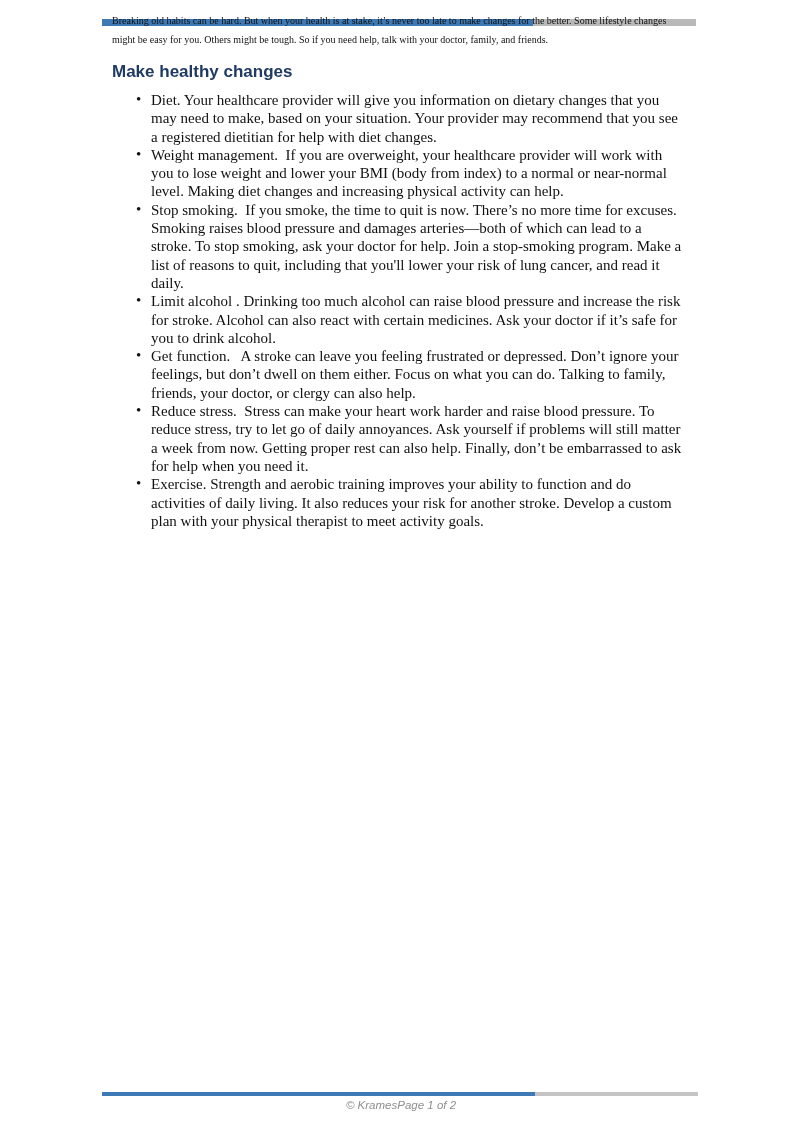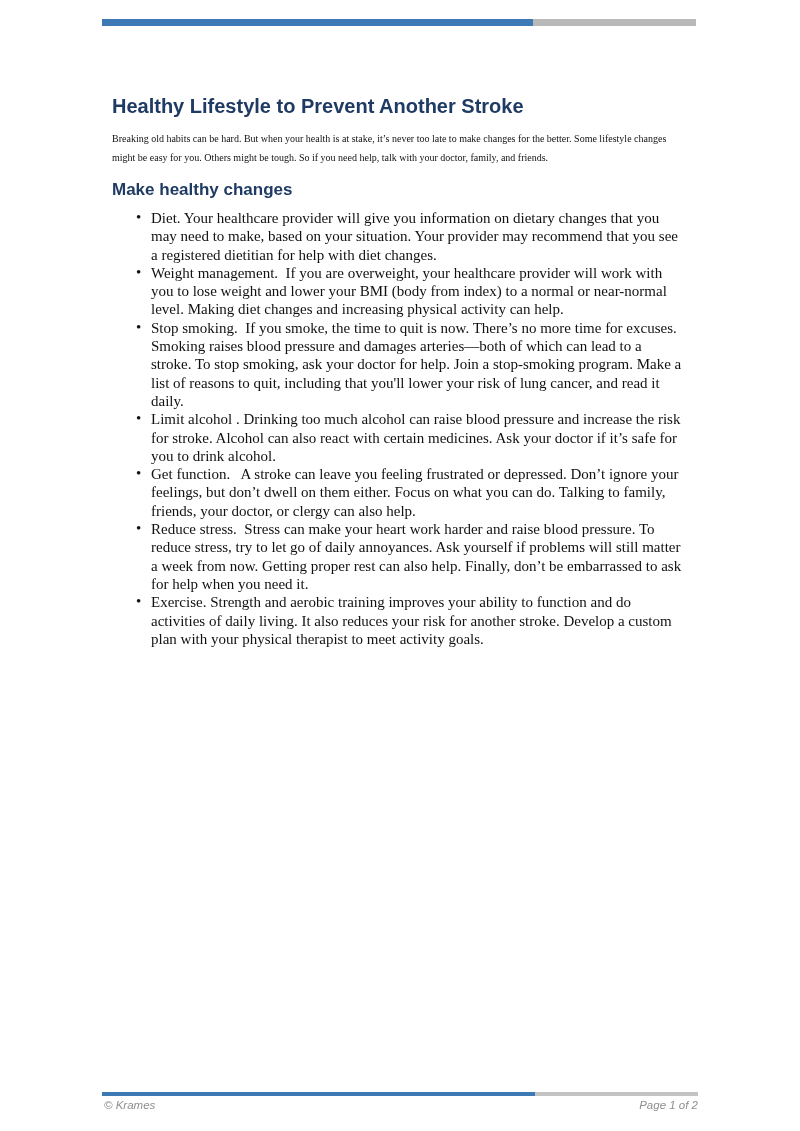--- a/index.html
+++ b/index.html
@@ -63,39 +63,38 @@
   
   .footer-rule {
     position: absolute; left: 102px; top: 1092px;
     width: 596px; height: 4px; display: flex;
   }
   .footer-rule .rule-blue { width: 433px; height: 100%; background: #3d7ab5; }
   .footer-rule .rule-gray { flex: 1; height: 100%; background: #c4c4c4; }
   .footer-row {
     position: absolute; left: 104px; top: 1099px;
     width: 594px;
-    display: flex; justify-content: space-between;
+    display: flex; justify-content: center;
     font-family: "Liberation Sans", sans-serif;
     font-style: italic;
     font-size: 11.5px;
     color: #8e8e8e;
   }
 </style>
 </head>
 <body>
 
 <div class="page">
 
   <div class="top-rule">
     <div class="rule-blue"></div>
     <div class="rule-gray"></div>
   </div>
 
   <div class="content">
-    <h1>Healthy Lifestyle to Prevent Another Stroke</h1>
 
     <p class="intro">Breaking old habits can be hard. But when your health is at stake, it’s never too late to make changes for the better. Some lifestyle changes might be easy for you. Others might be tough. So if you need help, talk with your doctor, family, and friends.</p>
 
     <h2>Make healthy changes</h2>
 
     <ul class="bullets">
       <li><span class="dot">•</span><b>Diet.</b> <span>Your healthcare provider will give you information on dietary changes that you may need to make, based on your situation. Your provider may recommend that you see a registered dietitian for help with diet changes.</span></li>
       <li><span class="dot">•</span><b>Weight management.</b>&nbsp; <span>If you are overweight, your healthcare provider will work with you to lose weight and lower your BMI (body from index) to a normal or near-normal level. Making diet changes and increasing physical activity can help.</span></li>
       <li><span class="dot">•</span><b>Stop smoking.</b>&nbsp; <span>If you smoke, the time to quit is now. There’s no more time for excuses. Smoking raises blood pressure and damages arteries—both of which can lead to a stroke. To stop smoking, ask your doctor for help. Join a stop-smoking program. Make a list of reasons to quit, including that you'll lower your risk of lung cancer, and read it daily.</span></li>
       <li><span class="dot">•</span><b>Limit alcohol</b> <span>. Drinking too much alcohol can raise blood pressure and increase the risk for stroke. Alcohol can also react with certain medicines. Ask your doctor if it’s safe for you to drink alcohol.</span></li>

